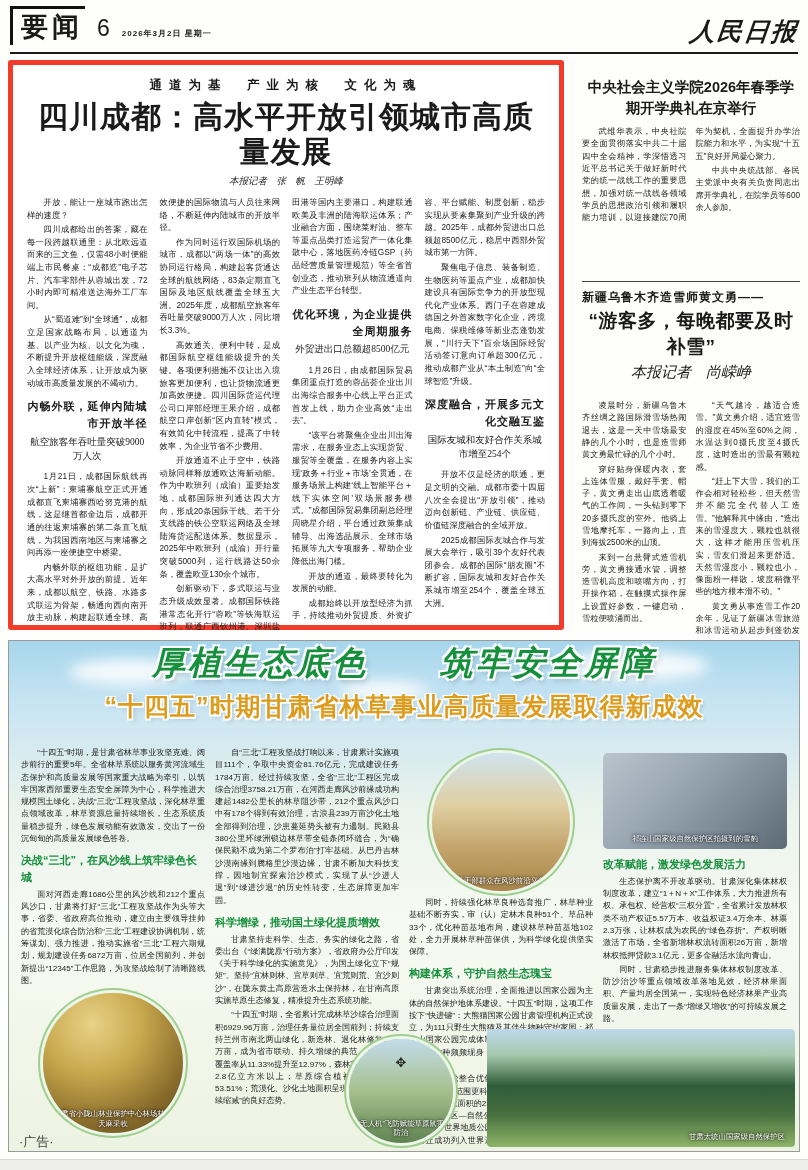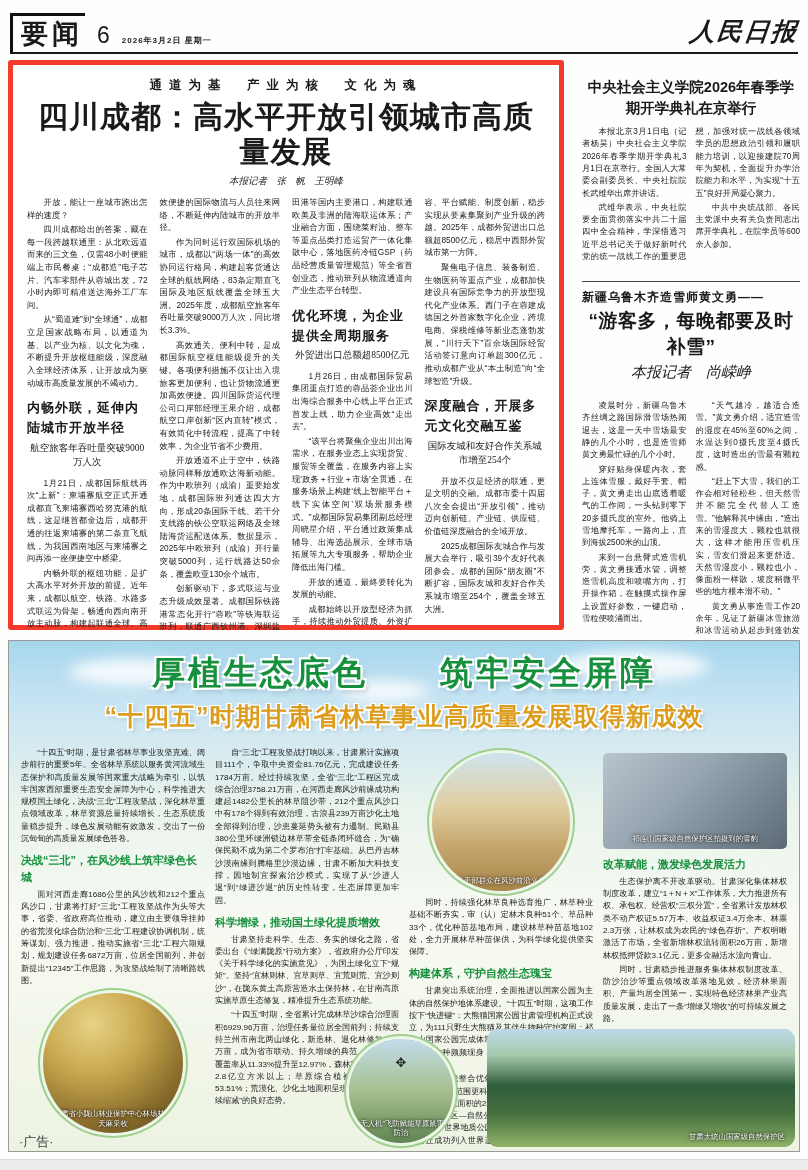--- a/index.html
+++ b/index.html
@@ -2,38 +2,38 @@
 <html><head>
 <meta charset="utf-8">
 <style>
   html,body{margin:0;padding:0;background:#e9e9e7;}
   .page{position:relative;width:808px;height:1170px;margin:0 auto;background:#fefefc;
         font-family:"Liberation Sans","DejaVu Sans",sans-serif;color:#1a1a1a;overflow:hidden;}
 
   
   .masthead{position:absolute;left:10px;top:8px;right:10px;height:44px;
             border-bottom:2.5px solid #1a1a1a;display:flex;align-items:flex-end;justify-content:space-between;}
-  .mh-left{display:flex;align-items:baseline;padding-bottom:0;justify-content:space-between;}
+  .mh-left{display:flex;align-items:baseline;padding-bottom:7px;justify-content:space-between;}
   .mh-section{font-size:27px;font-weight:900;letter-spacing:4px;border-left:3px solid #111;
               border-top:3px solid #111;padding:0 2px 0 8px;}
   .mh-page{font-size:23px;font-weight:500;margin-left:12px;}
   .mh-date{font-size:8px;font-weight:bold;margin-left:12px;letter-spacing:1px;}
   .mh-logo{font-family:"DejaVu Serif","Liberation Serif",serif;font-style:italic;font-weight:bold;
            font-size:25px;transform:skewX(-6deg);padding-bottom:4px;letter-spacing:2px;}
 
   
   .main-article{position:absolute;left:8px;top:60px;width:556px;height:570px;background:#fff;
                 border:5px solid #f23b2b;border-radius:3px;box-sizing:border-box;padding:8px 14px 6px;}
   .kicker{text-align:center;font-size:12.5px;font-weight:600;letter-spacing:7px;margin:4px 0 6px;}
   .headline-main{text-align:center;font-size:30px;font-weight:900;letter-spacing:1px;line-height:1.15;margin:0 0 6px;}
   .byline{text-align:center;font-size:9.5px;font-family:"Liberation Serif",serif;font-style:italic;margin:0 0 8px;}
   .main-body{column-count:4;column-gap:12px;height:438px;overflow:hidden;
              font-size:8.3px;line-height:1.52;text-align:justify;}
   .main-body p{margin:0 0 2px;text-indent:2em;}
-  .b-h2{font-size:13px;font-weight:900;text-align:left;letter-spacing:1px;margin:9px 0 3px;text-indent:0;}
+  .b-h2{font-size:11px;font-weight:900;text-align:right;letter-spacing:1px;margin:9px 0 3px;text-indent:0;}
   .b-sub{font-size:9.5px;text-align:center;font-family:"Liberation Serif",serif;margin:0 0 7px;text-indent:0;}
 
   
   .right-col{position:absolute;left:582px;top:64px;width:218px;height:568px;}
   .headline-ceremony{font-size:14.5px;font-weight:900;line-height:1.45;text-align:center;margin:13px 0 7px;}
   .two-col{column-count:2;column-gap:9px;font-size:8.2px;line-height:1.5;text-align:justify;overflow:hidden;}
   .two-col p{margin:0 0 2px;text-indent:2em;}
   .ceremony-body{height:146px;}
   .rule-mid{border:none;border-top:1.5px solid #444;margin:9px 0 7px;}
   .snow-kicker{font-size:12px;font-weight:900;margin:0 0 2px;letter-spacing:1px;}
@@ -47,21 +47,21 @@
   .badge-box{position:absolute;left:58px;top:16px;border:2px solid #c5352b;border-radius:6px;
              padding:2px 9px;color:#c5352b;font-size:15px;font-weight:900;letter-spacing:3px;
              background:rgba(255,253,250,.65);transform:rotate(-3deg);}
   .editors{font-size:8px;text-align:center;letter-spacing:1.5px;margin-top:8px;}
 
   
   .feature{position:absolute;left:8px;top:640px;width:792px;height:512px;border:1px solid #9a9a98;
            box-sizing:border-box;overflow:hidden;
            background:linear-gradient(180deg,#a6d6ec 0%,#c7e4f3 12%,#e9f3ec 32%,#f7faf2 55%,#edf3e2 100%);}
   .cloud{position:absolute;background:rgba(255,255,255,.85);border-radius:50%;filter:blur(7px);}
-  .f-head{position:relative;text-align:center;margin-top:10px;font-weight:900;
+  .f-head{position:relative;text-align:center;font-style:italic;font-weight:900;
           font-size:33px;letter-spacing:3px;color:#17903e;
           text-shadow:2px 2px 0 #fff,-2px -2px 0 #fff,2px -2px 0 #fff,-2px 2px 0 #fff,3px 4px 5px rgba(0,0,0,.18);}
   .f-sub{position:relative;text-align:center;margin-top:4px;font-weight:900;font-size:25px;letter-spacing:1px;
          color:#dc9c1e;
          text-shadow:1.5px 1.5px 0 #fff,-1.5px -1.5px 0 #fff,1.5px -1.5px 0 #fff,-1.5px 1.5px 0 #fff,3px 3px 4px rgba(0,0,0,.15);}
   .f-content{position:absolute;left:12px;right:12px;top:106px;bottom:6px;display:flex;gap:10px;}
   .f-col{flex:1;overflow:hidden;font-size:8.1px;line-height:1.52;text-align:justify;color:#222;}
   .f-col p{margin:0 0 2px;text-indent:2em;}
   .b-h3{color:#17903e;font-weight:900;font-size:11px;text-align:left;margin:7px 0 3px;text-indent:0;}
   .b-source{text-align:right;font-size:7.8px;font-weight:bold;font-style:italic;font-family:"Liberation Serif",serif;margin-top:3px;}
@@ -74,21 +74,21 @@
       box-shadow:0 0 0 3px rgba(255,255,255,.8),0 0 0 5px #9fcf8f;}
   .circle-sand{width:138px;height:138px;border-radius:50%;
       background:linear-gradient(180deg,#cfe3ee 0%,#e0cfa2 38%,#c3a369 70%,#a9874d 100%);
       box-shadow:0 0 0 3px rgba(255,255,255,.8),0 0 0 5px #9fcf8f;}
   .circle-drone{position:absolute;left:340px;bottom:8px;width:104px;height:104px;border-radius:50%;margin:0;
       background:linear-gradient(180deg,#c2dcec 0%,#a6c08d 50%,#5f8452 100%);
       box-shadow:0 0 0 3px rgba(255,255,255,.8),0 0 0 5px #9fcf8f;z-index:3;}
   .drone-glyph{position:absolute;top:16px;left:50%;transform:translateX(-50%);font-size:13px;color:#222;}
   .rect-leopard{width:100%;height:96px;border-radius:5px;
       background:linear-gradient(135deg,#b9c4cd 0%,#98a6b2 40%,#75848f 75%,#5d6a76 100%);}
-  .rect-landscape{position:absolute;right:4px;bottom:4px;width:308px;height:118px;border-radius:11px;margin:0;z-index:2;
+  .rect-landscape{position:absolute;right:4px;bottom:4px;width:308px;height:118px;border-radius:4px;margin:0;z-index:2;
       background:linear-gradient(180deg,#bdd8ea 0%,#a7c9ad 22%,#2f5d3b 48%,#476f3f 72%,#8fb468 100%);}
   .rect-landscape .photo-cap{text-align:right;padding-right:10px;}
   .ad-marker{position:absolute;left:10px;bottom:0;font-size:13px;color:#444;z-index:3;}
 
   .page-bottom{position:absolute;left:0;right:0;bottom:0;height:10px;background:#ededeb;border-top:1px solid #d8d8d6;}
 </style>
 </head>
 <body>
 
 <div class="page">
@@ -128,21 +128,20 @@
         <div class="b-h2">深度融合，开展多元文化交融互鉴</div>
         <div class="b-sub">国际友城和友好合作关系城市增至254个</div>
         <p class="b-p">开放不仅是经济的联通，更是文明的交融。成都市委十四届八次全会提出“开放引领”，推动迈向创新链、产业链、供应链、价值链深度融合的全域开放。</p>
         <p class="b-p">2025成都国际友城合作与发展大会举行，吸引39个友好代表团参会。成都的国际“朋友圈”不断扩容，国际友城和友好合作关系城市增至254个，覆盖全球五大洲。</p>
       </div>
   </div>
 
   <div class="right-col">
     <div class="headline-ceremony">中央社会主义学院2026年春季学期开学典礼在京举行</div>
     <div class="two-col ceremony-body">
-        <p class="b-p">本报北京3月1日电（记者杨昊）中央社会主义学院2026年春季学期开学典礼3月1日在京举行。全国人大常委会副委员长、中央社院院长武维华出席并讲话。</p>
         <p class="b-p">武维华表示，中央社院要全面贯彻落实中共二十届四中全会精神，学深悟透习近平总书记关于做好新时代党的统一战线工作的重要思想，加强对统一战线各领域学员的思想政治引领和履职能力培训，以迎接建院70周年为契机，全面提升办学治院能力和水平，为实现“十五五”良好开局凝心聚力。</p>
         <p class="b-p">中共中央统战部、各民主党派中央有关负责同志出席开学典礼，在院学员等600余人参加。</p>
       </div>
     <hr class="rule-mid">
     <div class="snow-kicker">新疆乌鲁木齐造雪师黄文勇——</div>
     <div class="headline-snow">“游客多，每晚都要及时补雪”</div>
     <div class="byline-snow">本报记者　尚嵘峥</div>
     <div class="two-col snow-body">
         <p class="b-p">凌晨时分，新疆乌鲁木齐丝绸之路国际滑雪场热闹退去，这是一天中雪场最安静的几个小时，也是造雪师黄文勇最忙碌的几个小时。</p>
         <p class="b-p">穿好贴身保暖内衣，套上连体雪服，戴好手套、帽子，黄文勇走出山底透着暖气的工作间，一头钻到零下20多摄氏度的室外。他骑上雪地摩托车，一路向上，直到海拔2500米的山顶。</p>

